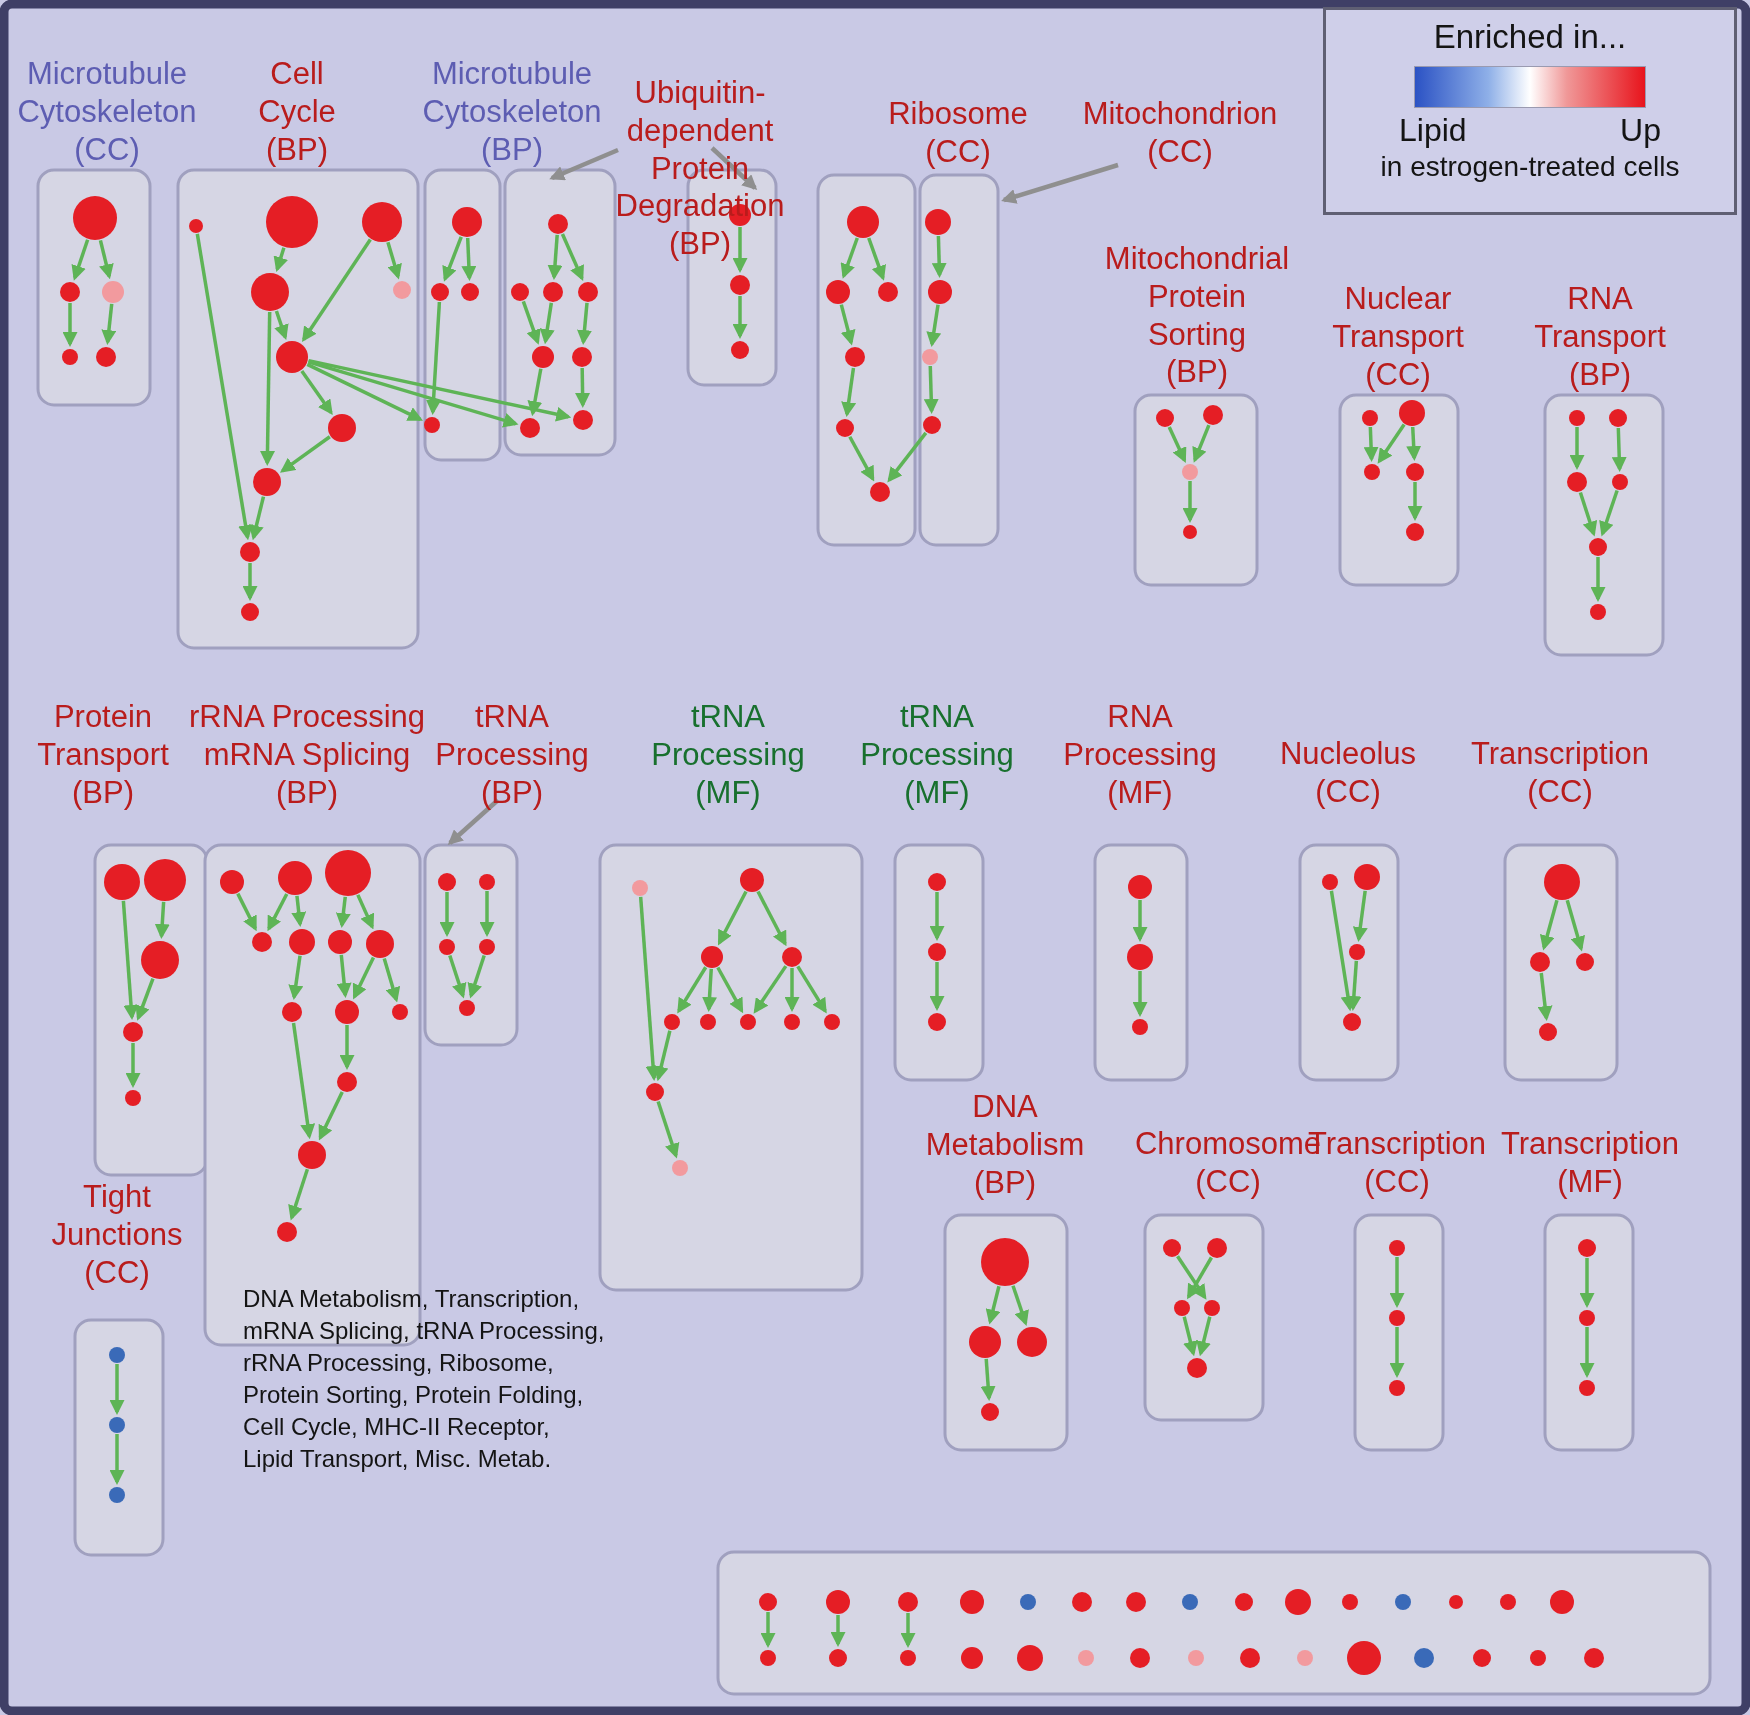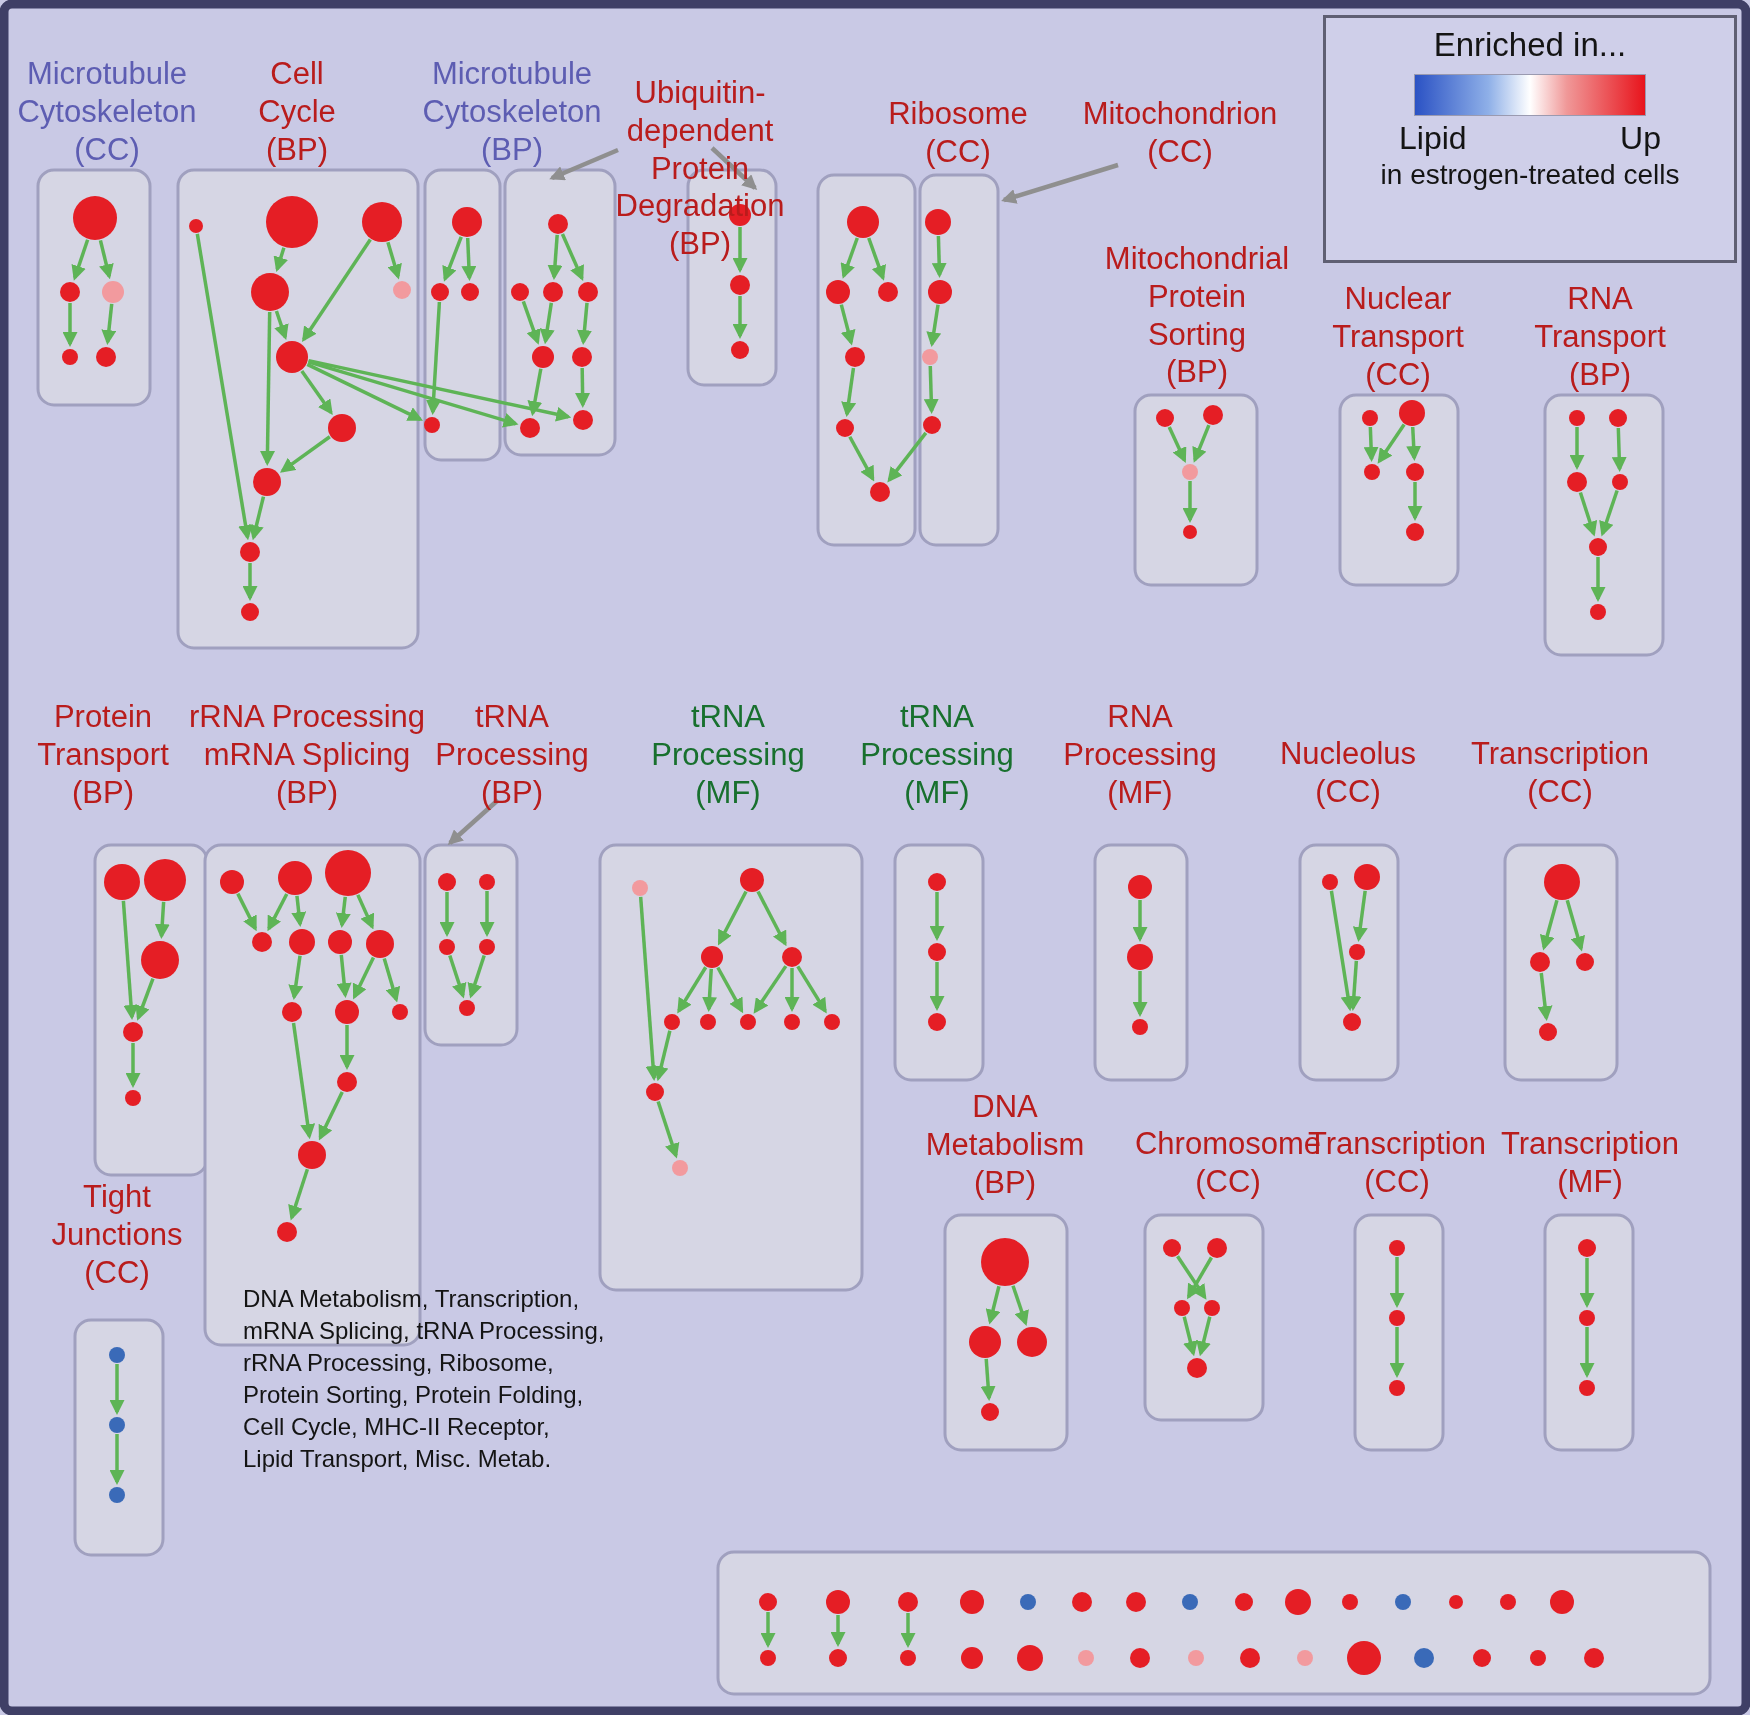--- a/index.html
+++ b/index.html
@@ -12,21 +12,21 @@
   #net { position: absolute; left: 0; top: 0; }
   #labels { position: absolute; left: 0; top: 0; width: 100%; height: 100%; }
   .lbl {
     position: absolute; transform: translateX(-50%);
     text-align: center; white-space: pre-line;
     font-size: 31px; line-height: 1.22; color: #b91c1c;
   }
   .lbl.purple { color: #5d5db2; }
   .lbl.green  { color: #18702e; }
   .legend {
-    position: absolute; left: 1323px; top: 15px; width: 414px; height: 248px;
+    position: absolute; left: 1323px; top: 7px; width: 414px; height: 208px;
     background: #cfcfe9; border: 3px solid #5f5f73; text-align: center;
   }
   .legend-title { font-size: 33px; margin-top: 8px; }
   .legend-bar { width: 232px; height: 42px; margin: 10px auto 4px; border: 1px solid #9a9ab0; }
   .legend-ends { width: 262px; margin: 0 auto; display: flex; justify-content: space-between; font-size: 32px; }
   .legend-sub { font-size: 28px; line-height: 1.28; }
   .footer-note {
     position: absolute; left: 243px; top: 1283px;
     font-size: 24px; line-height: 1.33; white-space: pre-line; text-align: left;
   }

